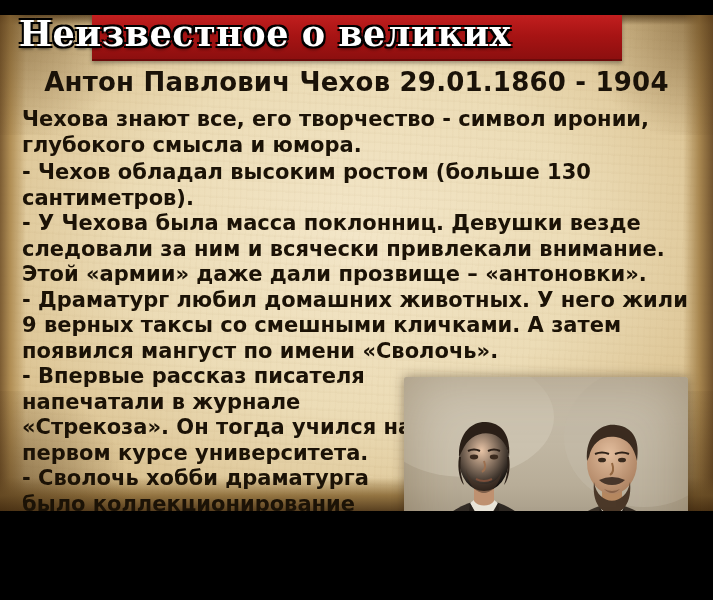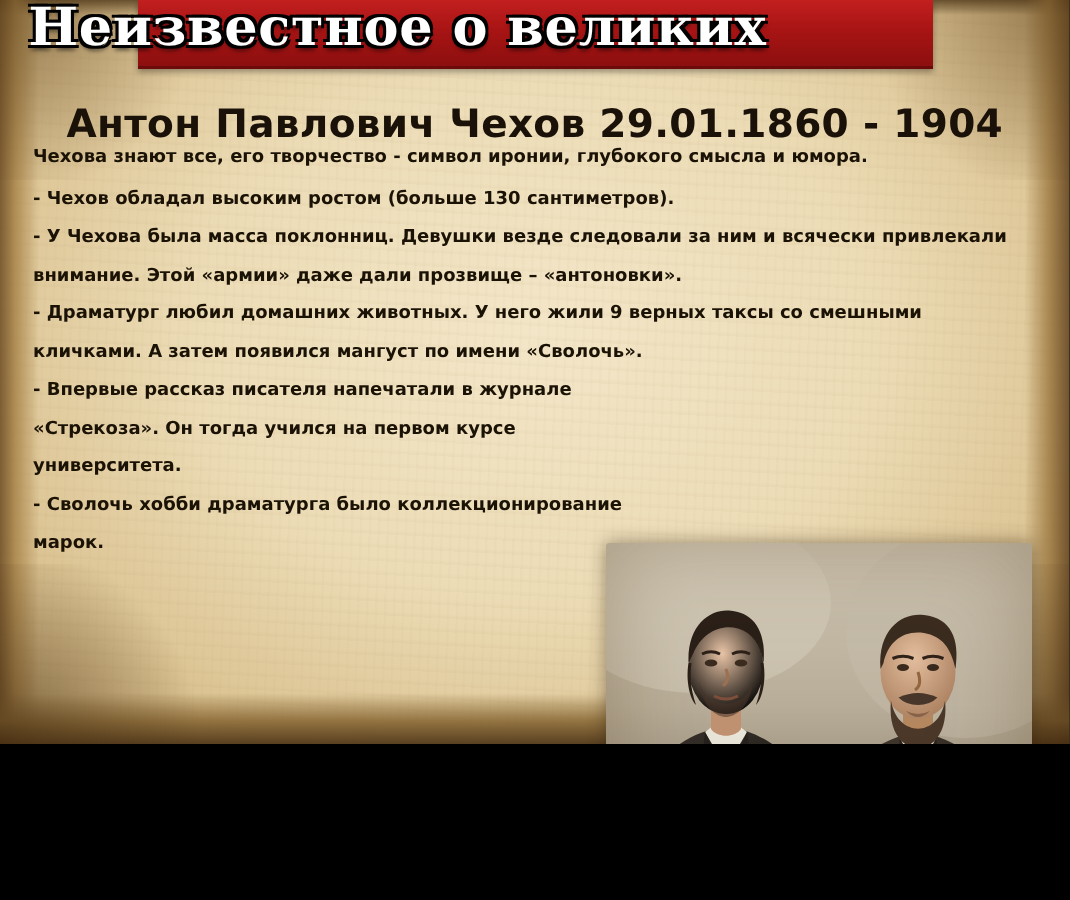--- a/index.html
+++ b/index.html
@@ -13,20 +13,21 @@
     background: #000;
     overflow: hidden;
   }
   #page {
     position: relative;
     width: 713px;
     height: 496px;
     overflow: hidden;
     background:
       radial-gradient(ellipse at 50% 45%, #f3e6c8 0%, #ecdcb6 45%, #dcc494 75%, #c9ab74 100%);
+    margin-top: 15px;
   }
   
   #page::before {
     content: "";
     position: absolute;
     inset: 0;
     background:
       repeating-linear-gradient(92deg, rgba(180,150,100,0.045) 0px, rgba(180,150,100,0.045) 1px, rgba(255,255,255,0) 2px, rgba(255,255,255,0) 6px),
       repeating-linear-gradient(3deg, rgba(150,120,70,0.04) 0px, rgba(150,120,70,0.04) 1px, rgba(255,255,255,0) 3px, rgba(255,255,255,0) 9px);
     pointer-events: none;
@@ -87,40 +88,40 @@
     font-size: 35px;
     letter-spacing: .5px;
     color: #ffffff;
     text-shadow:
       -2px -2px 0 #000, 2px -2px 0 #000, -2px 2px 0 #000, 2px 2px 0 #000,
       0px 3px 3px rgba(0,0,0,0.6);
     white-space: nowrap;
   }
   .subtitle {
     position: absolute;
-    top: 68px;
+    top: 52px;
     left: 0;
     width: 713px;
     text-align: center;
     font-family: "DejaVu Sans", sans-serif;
     font-weight: bold;
     font-size: 26px;
     color: #1a1208;
     letter-spacing: 0.2px;
     white-space: nowrap;
   }
 
   
   .body-text {
     position: absolute;
     top: 92px;
     left: 22px;
     width: 668px;
     font-family: "DejaVu Sans", sans-serif;
-    font-size: 12px;
+    font-size: 21px;
     font-weight: bold;
     line-height: 25.5px;
     color: #1b1206;
   }
   .para {
     margin: 0 0 0px 0;
   }
   .para + .para { margin-top: 0px; }
   .p-lead { margin-bottom: 2px; }
   .p-gap { margin-top: 10px; }

